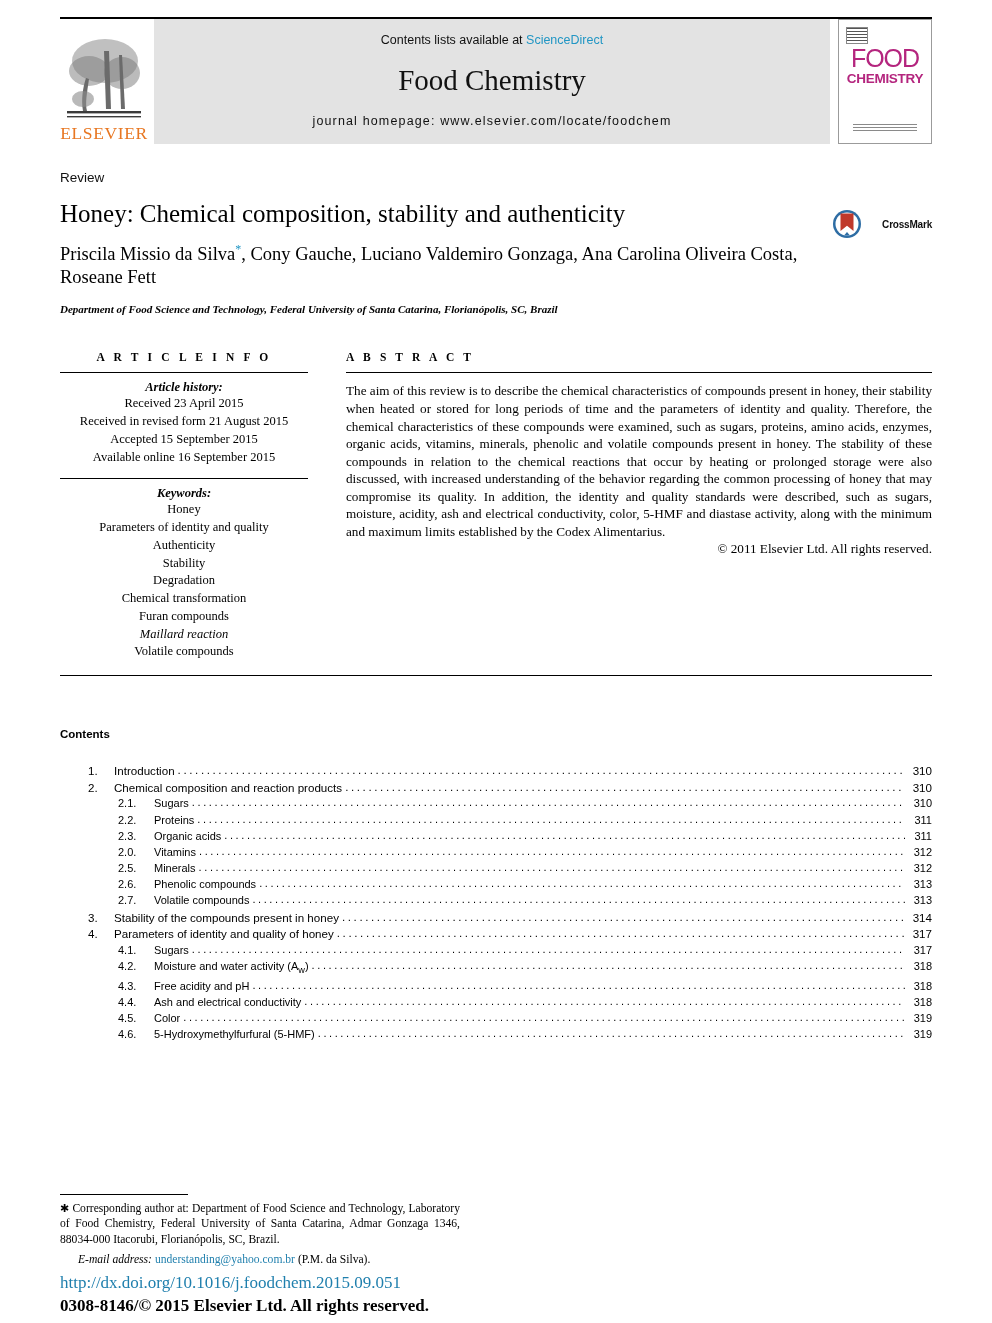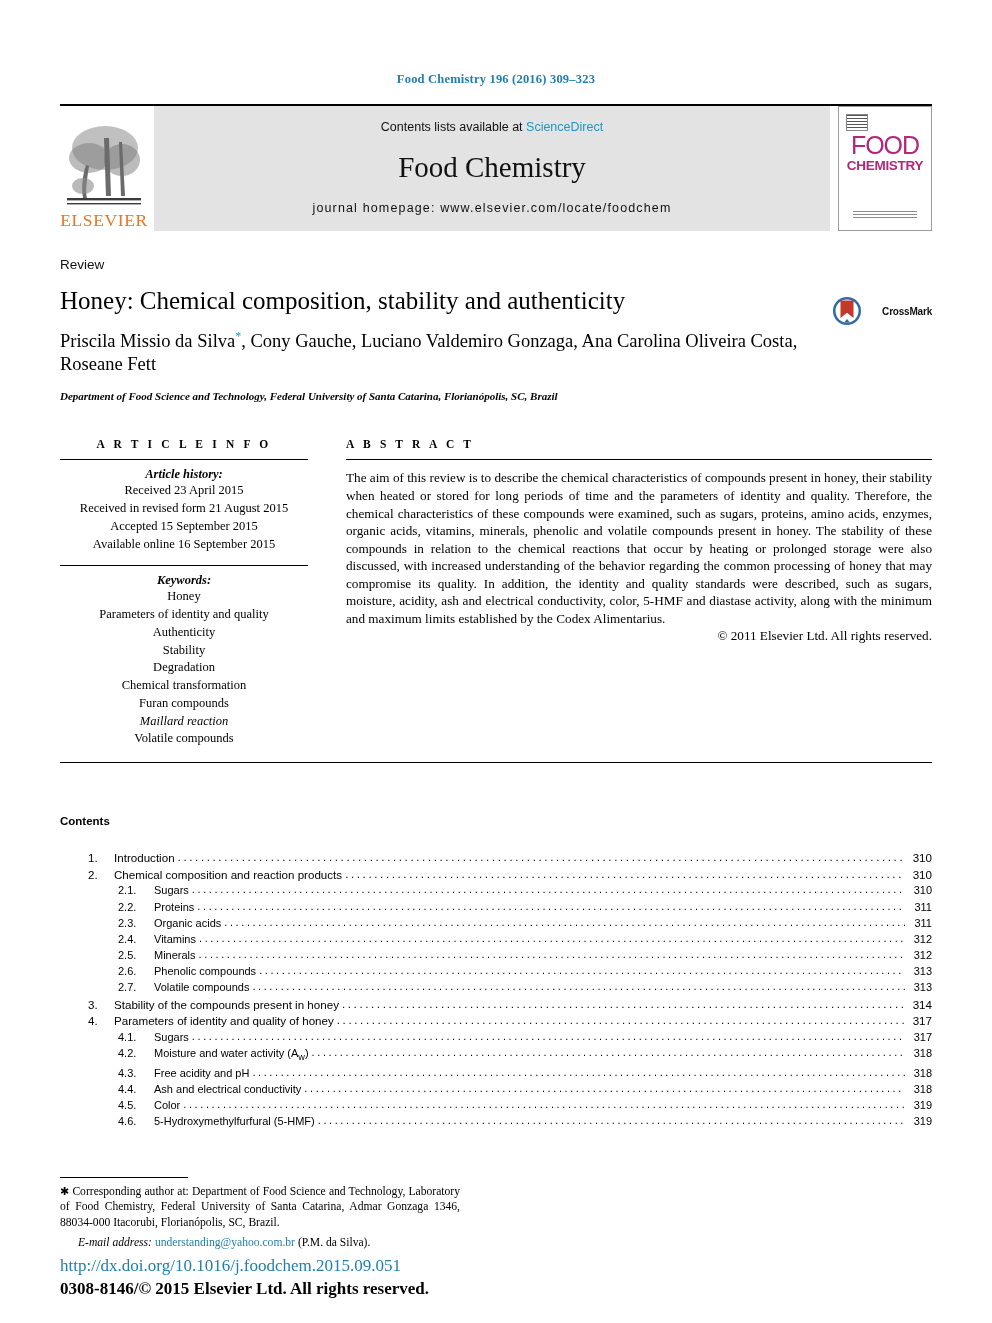--- a/index.html
+++ b/index.html
@@ -298,21 +298,20 @@
     margin-top: 32px;
   }
   .doi-link { color: #1f7fad; }
   .issn-line { font-weight: bold; color: #000; }
 </style>
 </head>
 <body>
 
 <div class="page">
 
-  <div class="running-head">Food Chemistry 196 (2016) 309–323</div>
 
   <div class="masthead">
 
     <div class="elsevier-logo">
       <svg class="elsevier-tree" viewBox="0 0 78 92">
         <g fill="#4a4a4a">
           <ellipse cx="40" cy="28" rx="33" ry="22" fill="#8d8d8d" opacity="0.55"></ellipse>
           <ellipse cx="24" cy="38" rx="20" ry="15" fill="#7a7a7a" opacity="0.5"></ellipse>
           <ellipse cx="57" cy="40" rx="18" ry="16" fill="#777" opacity="0.5"></ellipse>
           <path d="M44 18 L46 76 L41 76 L39 18 Z" fill="#6b6b6b"></path>
@@ -427,21 +426,21 @@
         <span class="toc-dots">.......................................................................................................................................................................................................</span>
         <span class="toc-page">311</span>
       </div>
       <div class="toc-row lvl2">
         <span class="toc-num">2.3.</span>
         <span class="toc-label">Organic acids</span>
         <span class="toc-dots">.......................................................................................................................................................................................................</span>
         <span class="toc-page">311</span>
       </div>
       <div class="toc-row lvl2">
-        <span class="toc-num">2.4.</span>
+        <span class="toc-num">2.0.</span>
         <span class="toc-label">Vitamins</span>
         <span class="toc-dots">.......................................................................................................................................................................................................</span>
         <span class="toc-page">312</span>
       </div>
       <div class="toc-row lvl2">
         <span class="toc-num">2.5.</span>
         <span class="toc-label">Minerals</span>
         <span class="toc-dots">.......................................................................................................................................................................................................</span>
         <span class="toc-page">312</span>
       </div>

